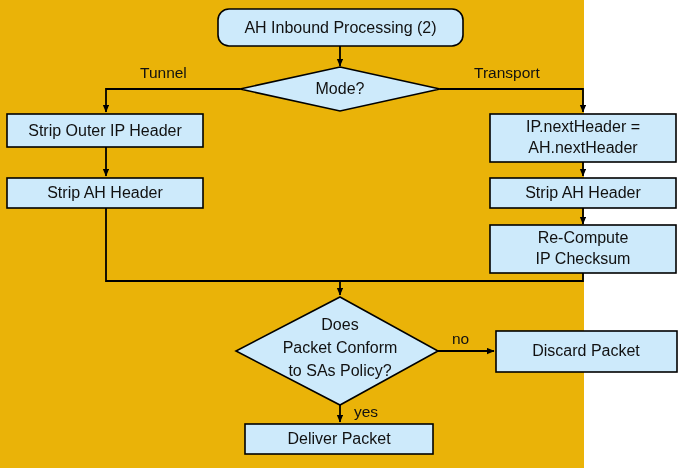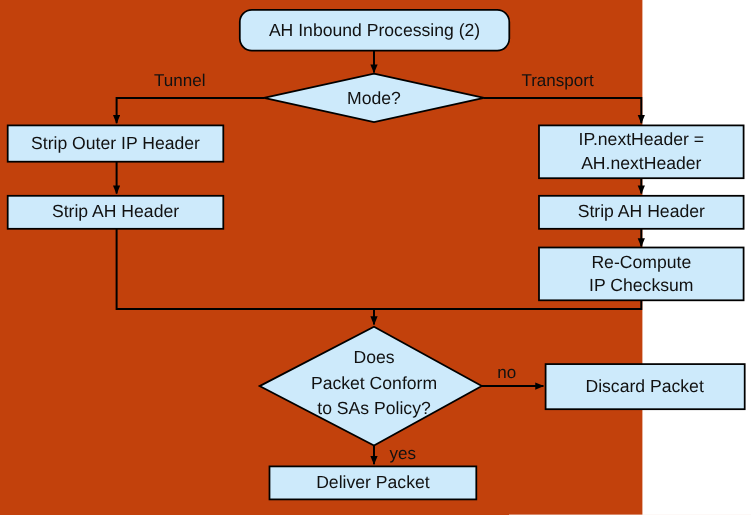--- a/index.html
+++ b/index.html
@@ -10,21 +10,21 @@
   body {
     width: 683px;
     height: 468px;
     font-family: "Liberation Sans", sans-serif;
     overflow: hidden;
   }
   #flowchart-root {
     position: relative;
     width: 584px;
     height: 468px;
-    background: #c2410c;
+    background: #eab308;
   }
   svg.chart {
     display: block;
     width: 683px;
     height: 468px;
   }
   .node-shape {
     stroke: #000000;
     stroke-width: 1.6;
   }

